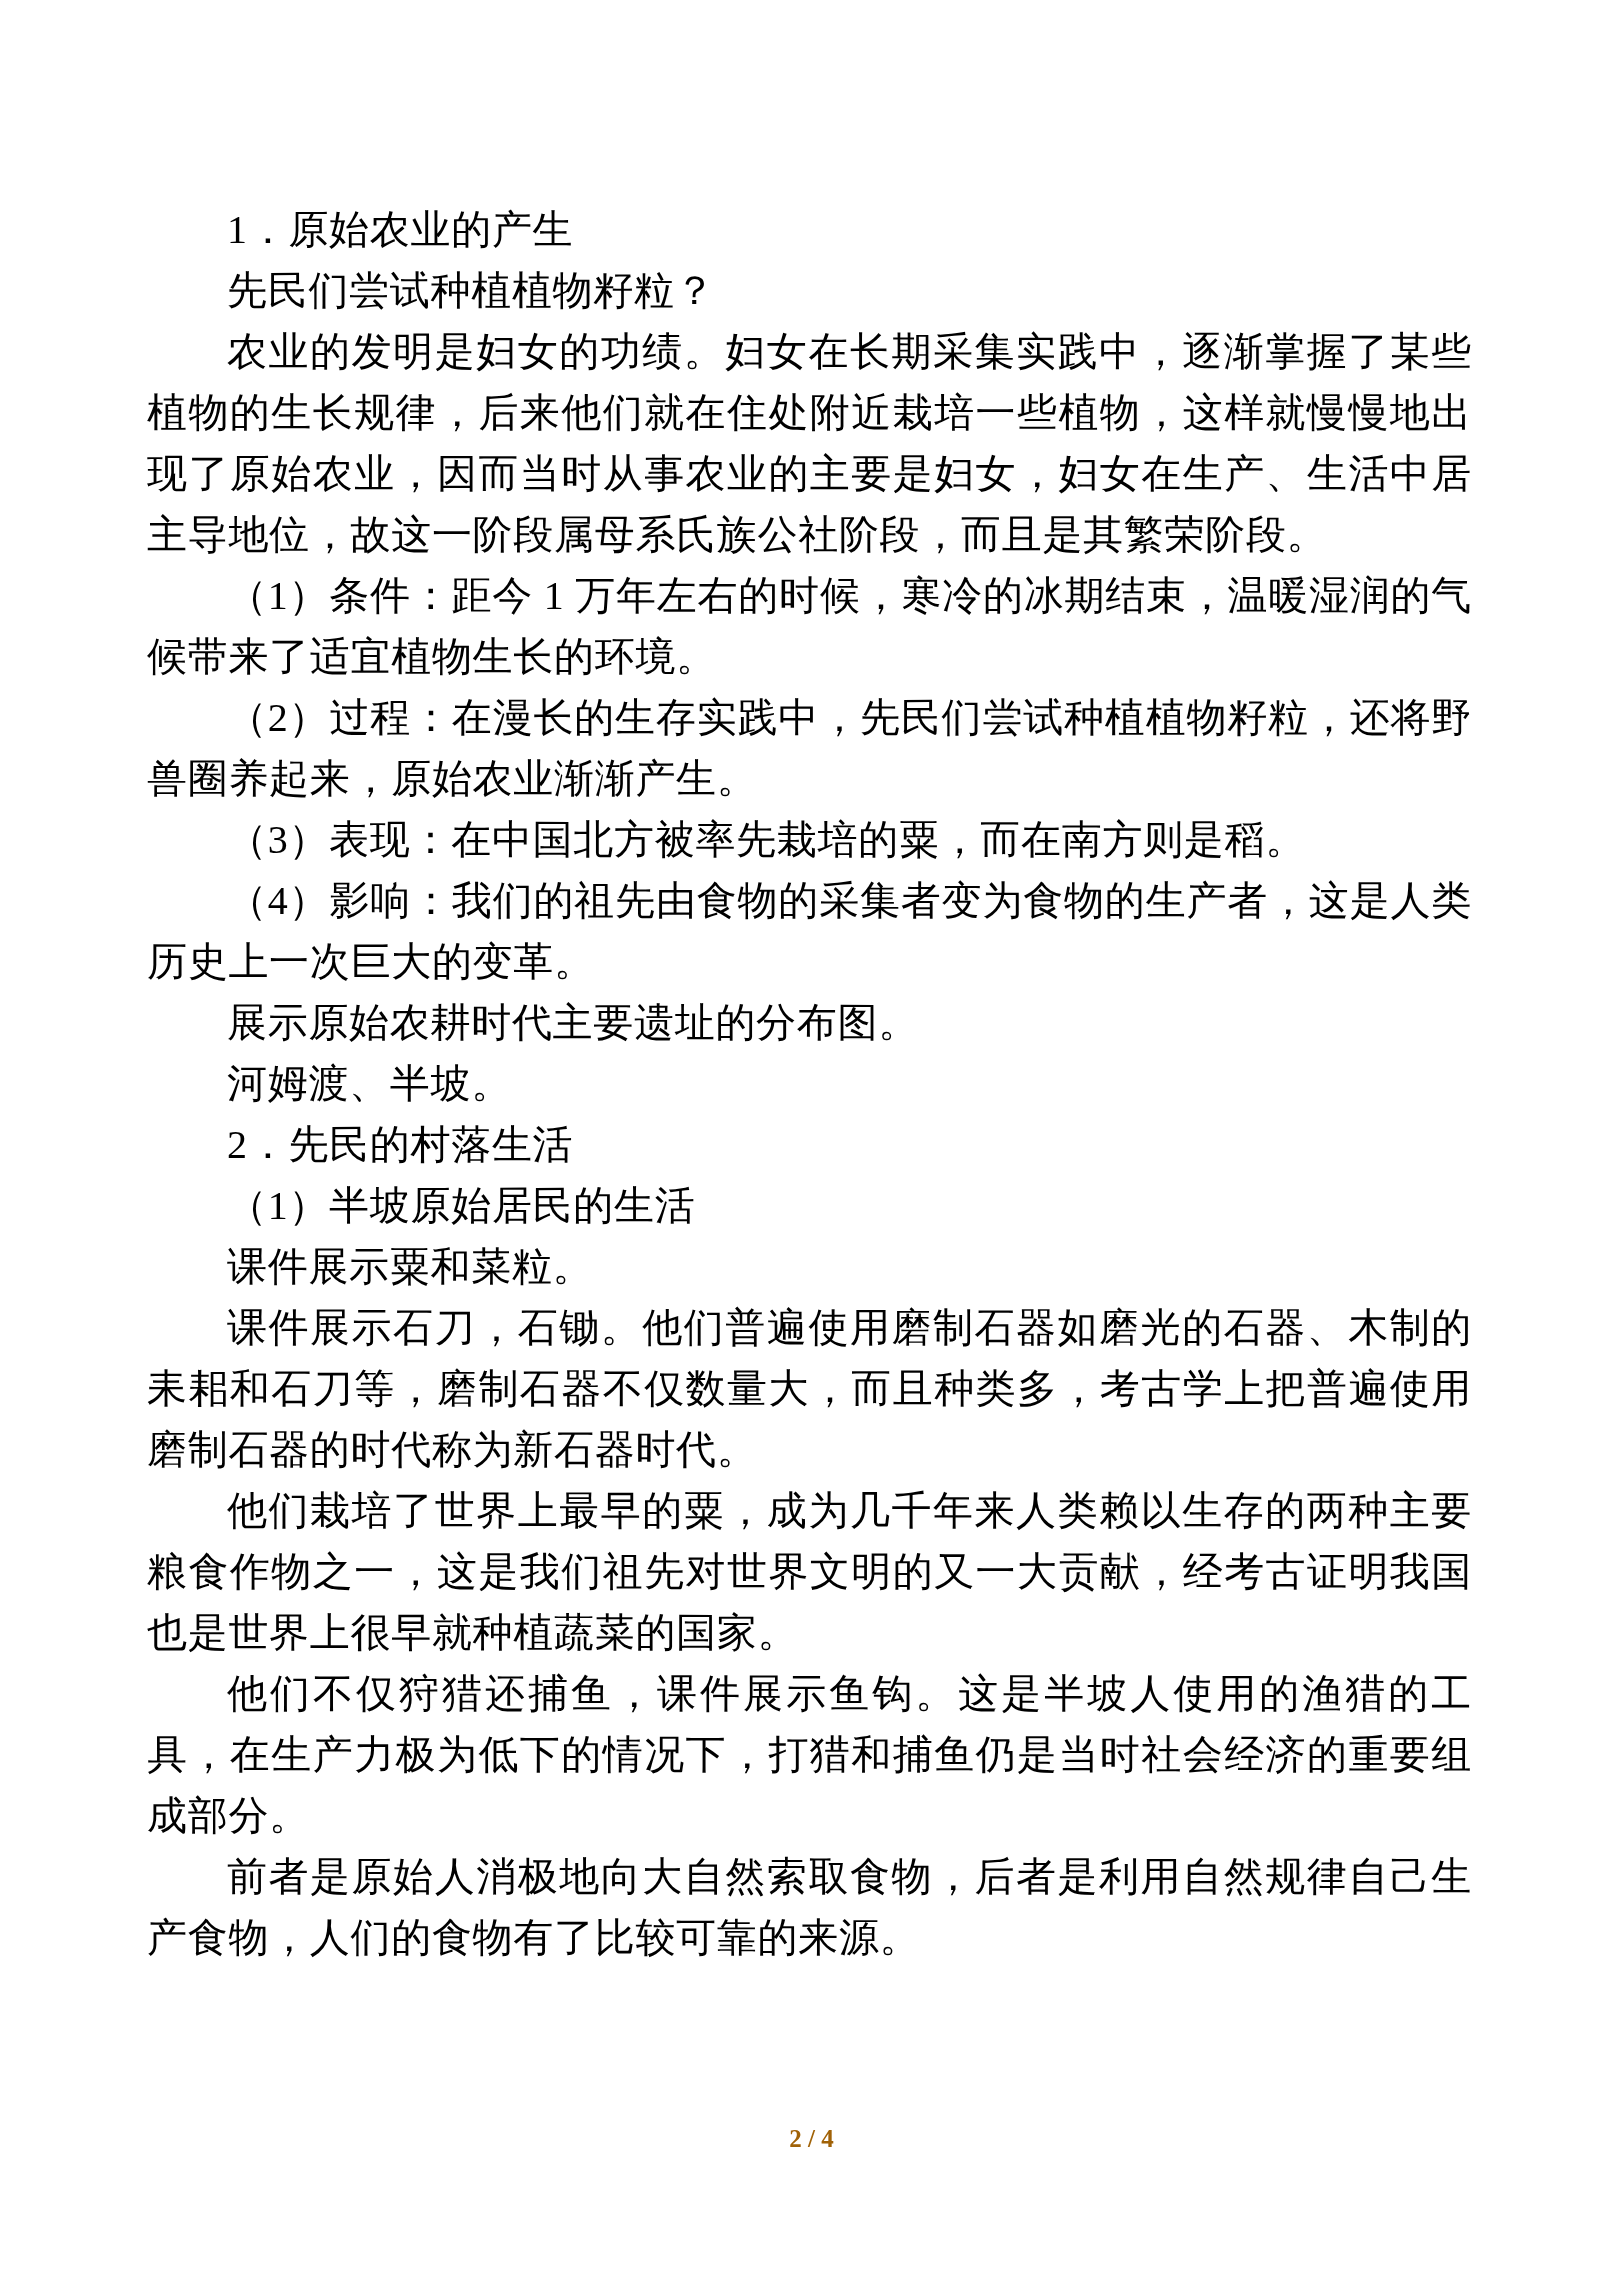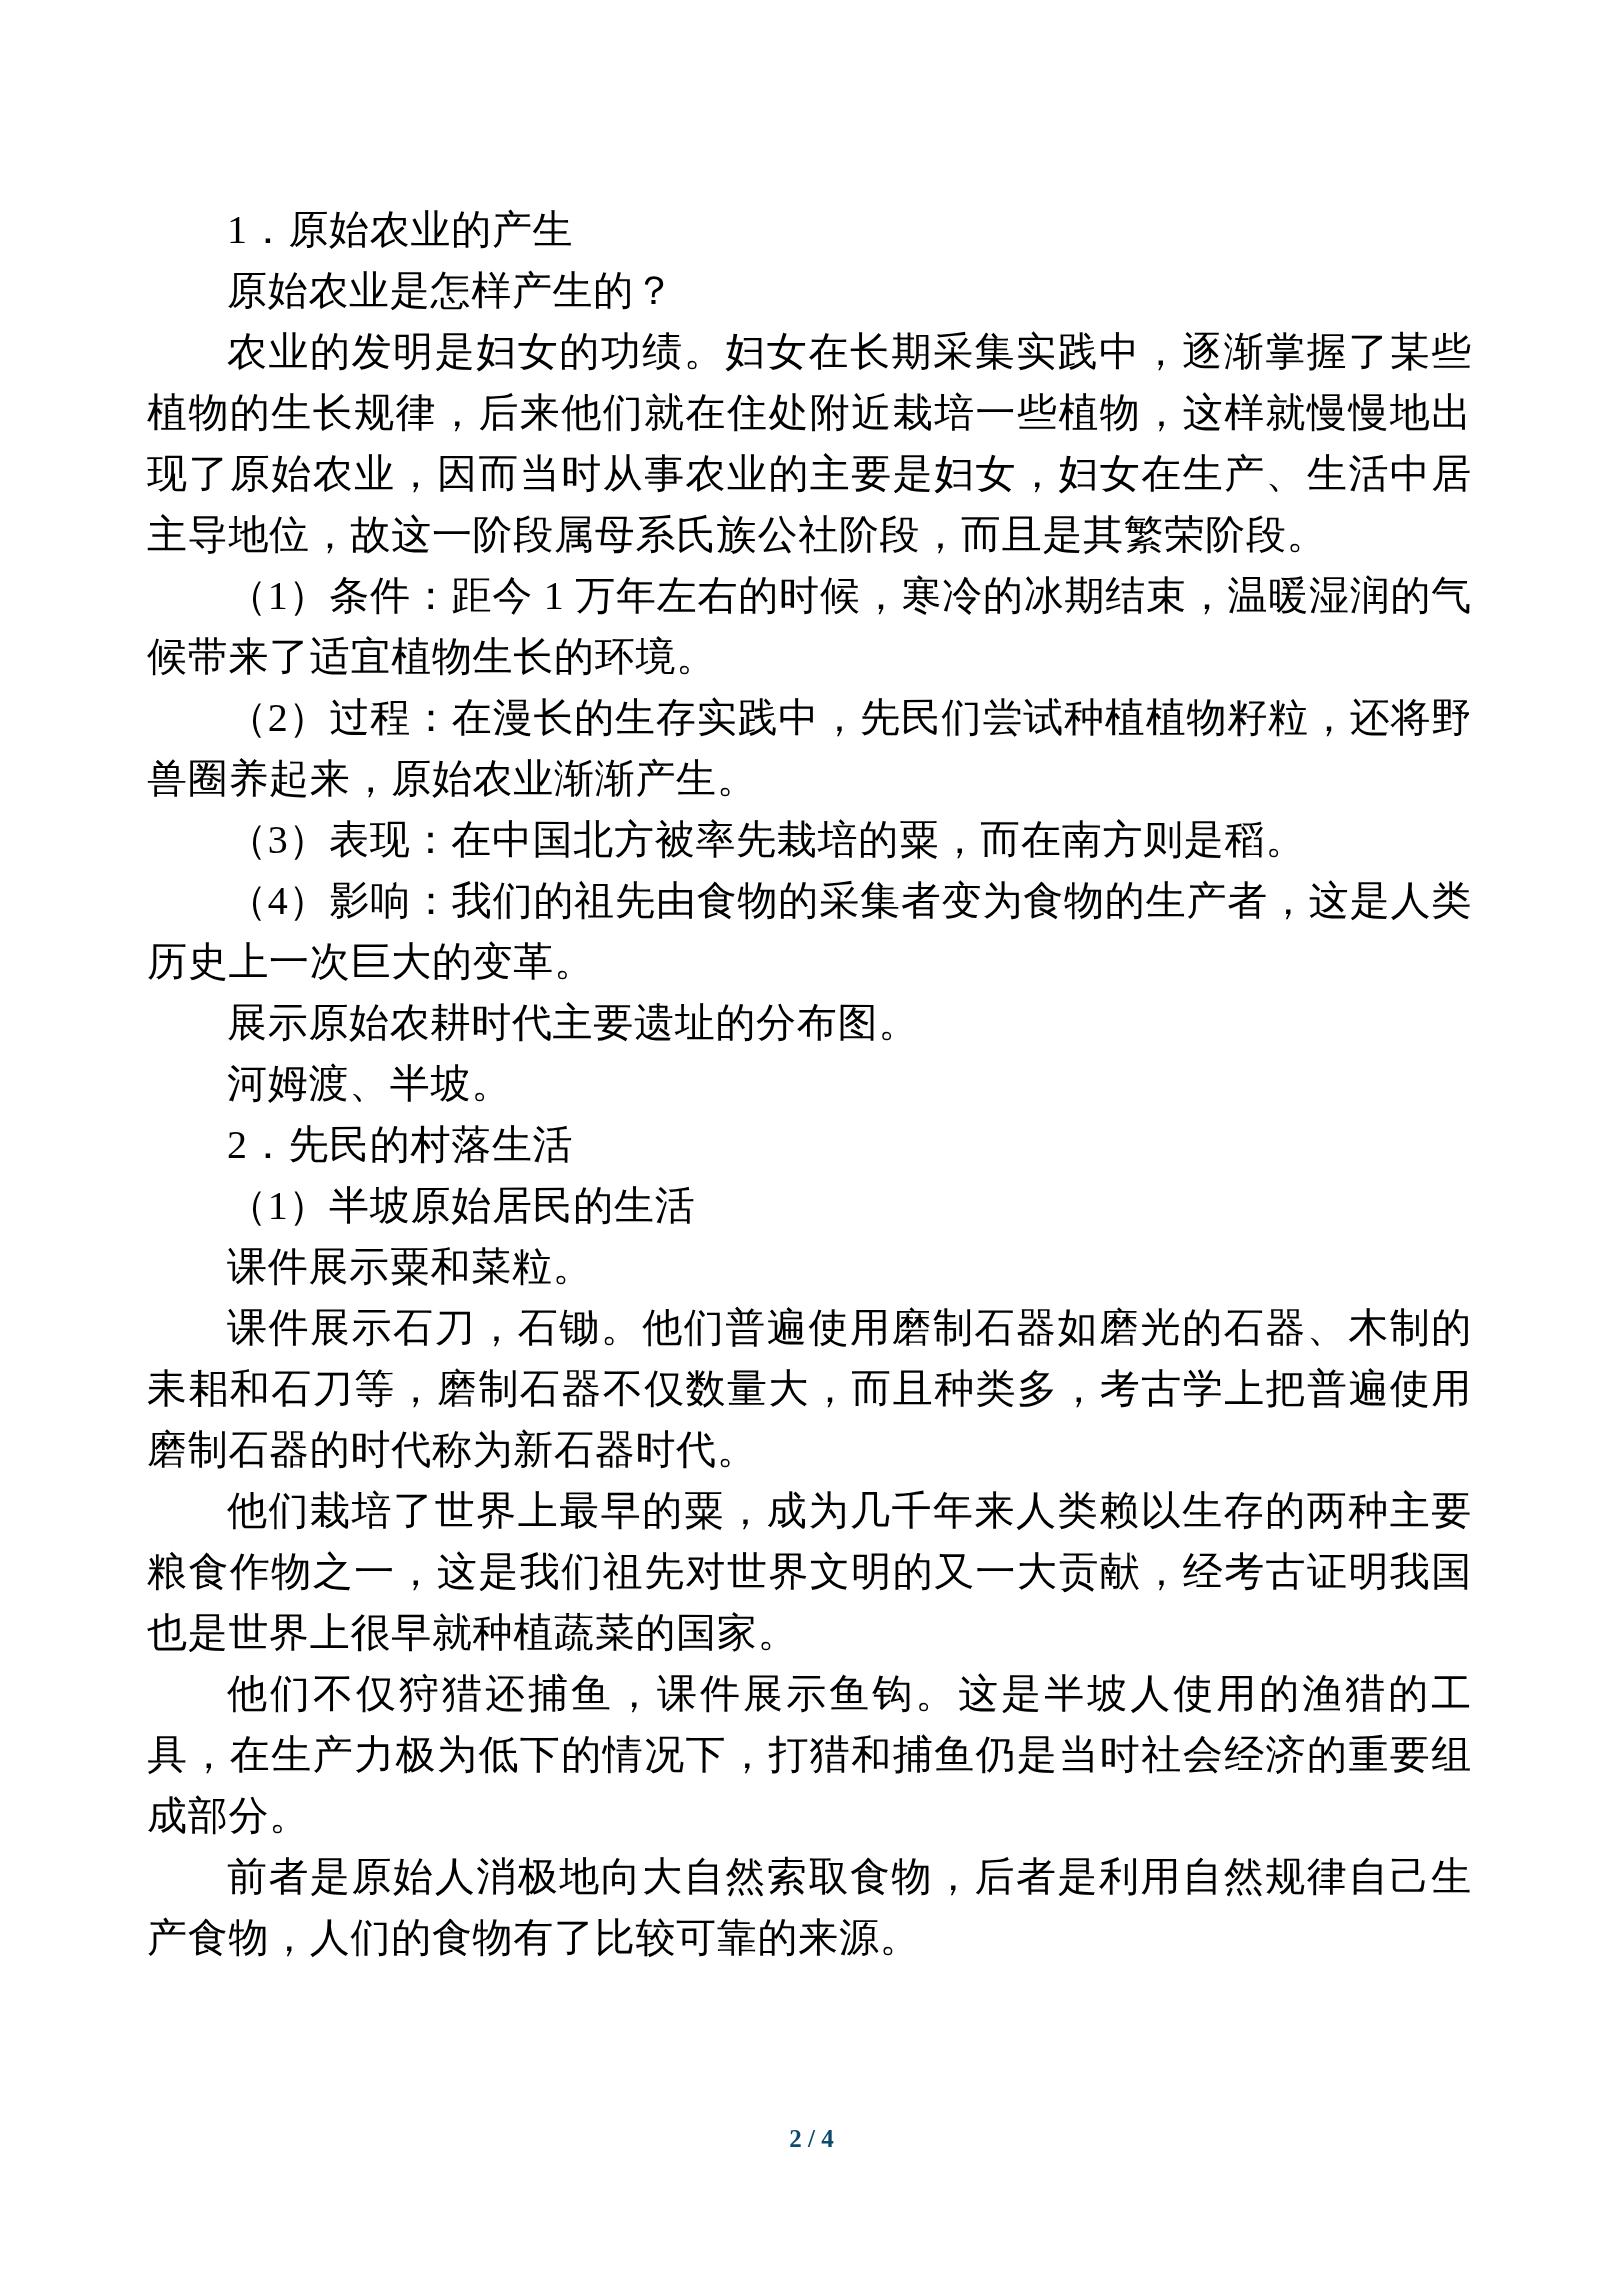--- a/index.html
+++ b/index.html
@@ -35,30 +35,30 @@
     }
     .footer {
       position: absolute;
       left: 0;
       bottom: 142px;
       width: 100%;
       text-align: center;
       font-size: 25px;
       font-weight: bold;
       font-family: "Liberation Serif", "DejaVu Serif", serif;
-      color: #0c4a6e;
+      color: #a16207;
     }
   </style>
 </head>
 <body>
 
 <div class="page">
   <div class="content">
     <p>1．原始农业的产生</p>
-    <p>原始农业是怎样产生的？</p>
+    <p>先民们尝试种植植物籽粒？</p>
     <p>农业的发明是妇女的功绩。妇女在长期采集实践中，逐渐掌握了某些植物的生长规律，后来他们就在住处附近栽培一些植物，这样就慢慢地出现了原始农业，因而当时从事农业的主要是妇女，妇女在生产、生活中居主导地位，故这一阶段属母系氏族公社阶段，而且是其繁荣阶段。</p>
     <p>（1）条件：距今 1 万年左右的时候，寒冷的冰期结束，温暖湿润的气候带来了适宜植物生长的环境。</p>
     <p>（2）过程：在漫长的生存实践中，先民们尝试种植植物籽粒，还将野兽圈养起来，原始农业渐渐产生。</p>
     <p>（3）表现：在中国北方被率先栽培的粟，而在南方则是稻。</p>
     <p>（4）影响：我们的祖先由食物的采集者变为食物的生产者，这是人类历史上一次巨大的变革。</p>
     <p>展示原始农耕时代主要遗址的分布图。</p>
     <p>河姆渡、半坡。</p>
     <p>2．先民的村落生活</p>
     <p>（1）半坡原始居民的生活</p>
     <p>课件展示粟和菜粒。</p>

